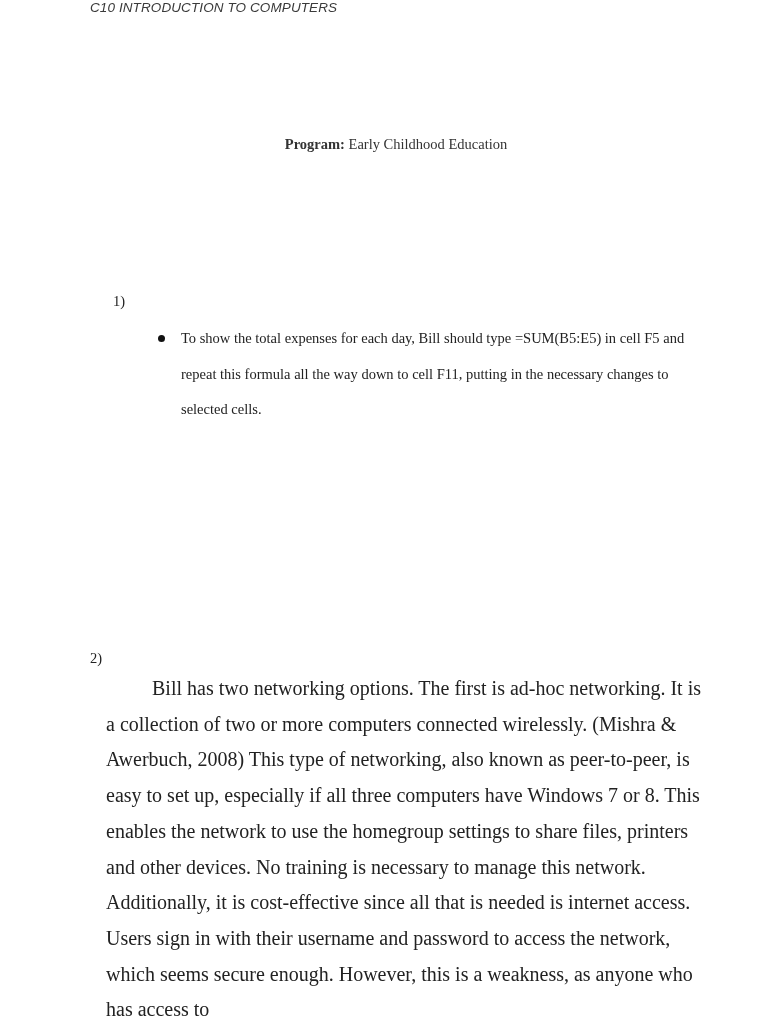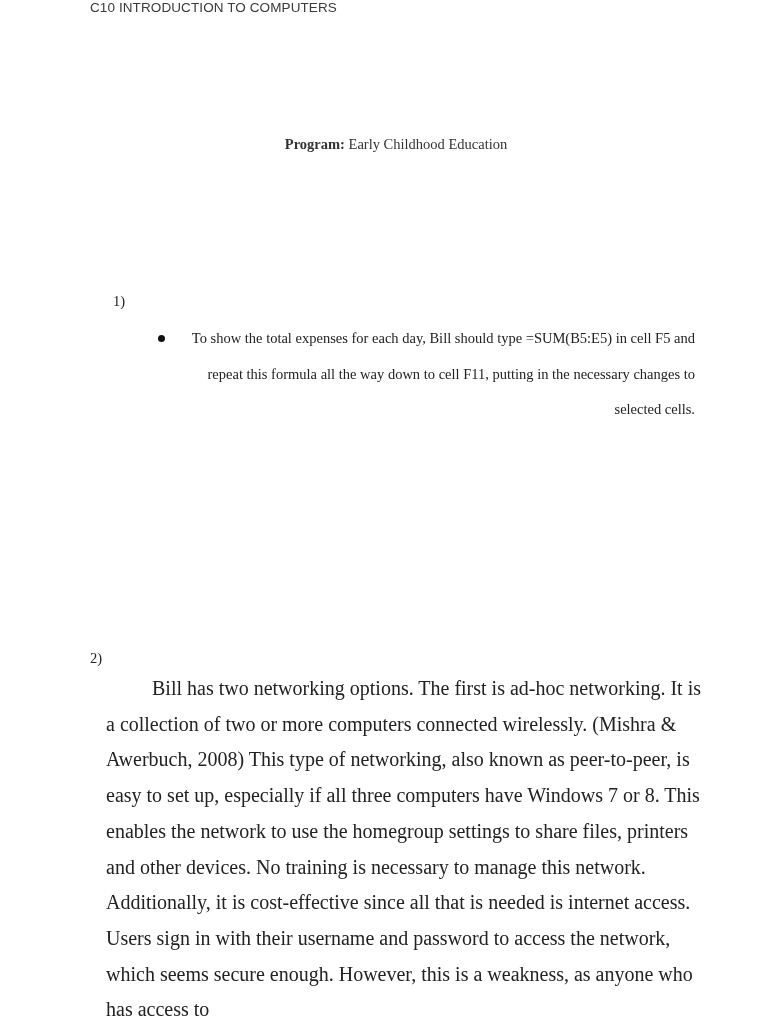--- a/index.html
+++ b/index.html
@@ -3,29 +3,29 @@
 <meta charset="utf-8">
 <style>
   html, body { margin: 0; padding: 0; }
   body {
     width: 768px; height: 1024px; background: #ffffff; position: relative; overflow: hidden;
     font-family: "Liberation Serif", "DejaVu Serif", serif; color: #222222;
   }
   .header {
     position: absolute; left: 90px; top: 0px;
     font-family: "Liberation Sans", "DejaVu Sans", sans-serif;
-    font-size: 13.5px; color: #3a3a3a; letter-spacing: 0.1px;
+    font-size: 13.5px; color: #3a3a3a; letter-spacing: 0.1px; font-style: italic;
   }
   .program {
     position: absolute; left: 12px; width: 768px; top: 136px; text-align: center;
     font-size: 14.5px; color: #333;
   }
   .program b { font-weight: bold; }
   .q1 { position: absolute; left: 113px; top: 293px; font-size: 14.5px; }
-  .bullets { position: absolute; left: 155px; top: 321px; width: 540px; margin: 0; padding: 0; list-style: none; text-align: right; }
+  .bullets { position: absolute; left: 155px; top: 321px; width: 540px; margin: 0; padding: 0; list-style: none; }
   .bullet-item { position: relative; padding-left: 26px; font-size: 14.5px; line-height: 35.7px; }
   .bullet-dot {
     position: absolute; left: 3px; top: 14px; width: 7px; height: 7px; border-radius: 50%; background: #111;
   }
   .q2 { position: absolute; left: 90px; top: 650px; font-size: 14.5px; }
   .para {
     position: absolute; left: 90px; top: 655px; width: 598px; margin: 16px;
     font-size: 20px; line-height: 35.7px; text-indent: 46px; text-align: left;
   }
 </style>

